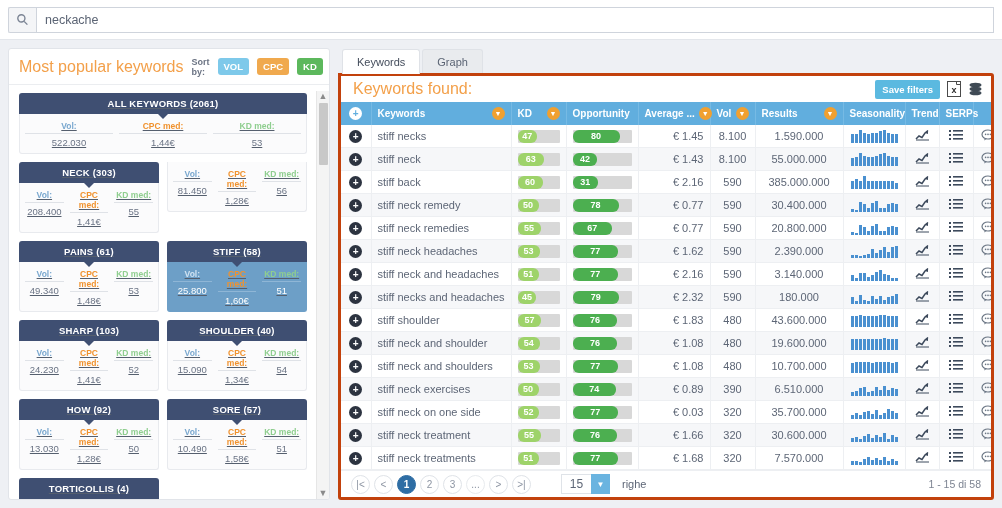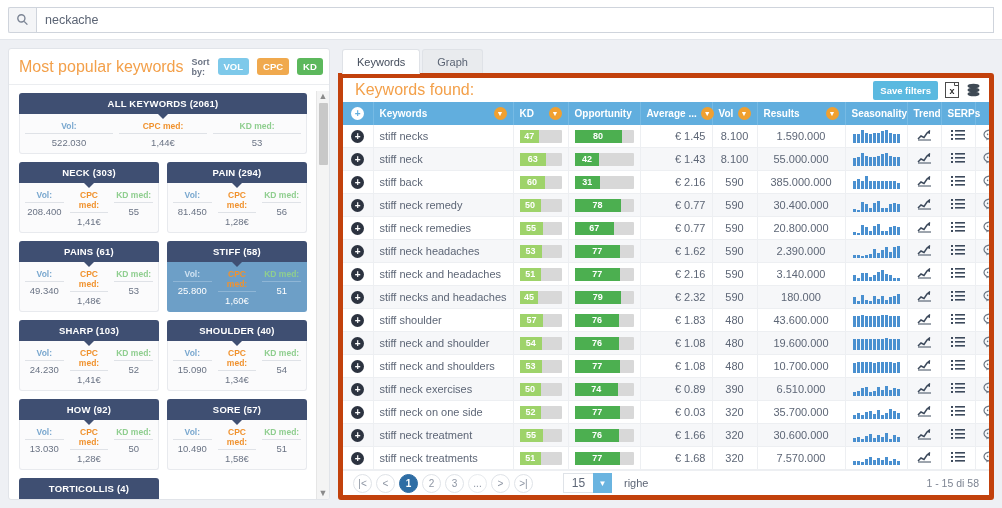--- a/index.html
+++ b/index.html
@@ -67,20 +67,21 @@
     padding: 3px 6px; border-radius: 3px; border: none;
     cursor: pointer; font-family: "Liberation Sans", sans-serif;
   }
   .sort-vol { background: #7ec9ea; }
   .sort-cpc { background: #f0a94e; }
   .sort-kd  { background: #5cb85c; }
 
   #cards-scroll {
     flex: 1; overflow: hidden; position: relative;
     padding: 8px 8px 0 10px;
+    text-decoration: underline;
   }
   #cards-grid { display: flex; flex-wrap: wrap; gap: 8px 8px; width: 288px; }
   .kw-card { width: 140px; }
   .kw-card.full { width: 288px; }
   .card-head {
     background: #3f4f72; color: #fff;
     text-align: center; font-size: 9.5px; font-weight: bold;
     padding: 5px 2px; border-radius: 3px 3px 0 0;
     letter-spacing: .2px; position: relative;
   }
@@ -125,21 +126,21 @@
   #tabs { display: flex; gap: 2px; height: 26px; align-items: flex-end; padding-left: 4px; }
   .tab {
     padding: 6px 14px 5px; font-size: 11px; color: #5b6474;
     border: 1px solid #dfe2e7; border-bottom: none;
     border-radius: 3px 3px 0 0; background: #e9ebee; cursor: pointer;
     line-height: 13px;
   }
   .tab.active { background: #fff; color: #444d5c; border-color: #dfe2e7; position: relative; z-index: 2; }
 
   #right-body {
-    flex: 1; background: #fff; border: 5px solid #c2410c; border-radius: 0 3px 3px 3px;
+    flex: 1; background: #fff; border: 3px solid #c2410c; border-radius: 0 3px 3px 3px;
     display: flex; flex-direction: column; overflow: hidden; margin-top: -1px;
   }
   #found-bar {
     height: 32px; display: flex; align-items: center;
     padding: 0 8px 0 12px; gap: 7px;
   }
   #found-title { color: #f3a04a; font-size: 16px; }
   #save-filters {
     margin-left: auto; background: #5bb9e0; color: #fff;
     border: none; border-radius: 2px; font-size: 9.5px; font-weight: bold;
@@ -179,21 +180,21 @@
     width: 13px; height: 13px; border-radius: 50%;
     background: #2c3340; color: #fff; font-size: 10px; font-weight: bold;
     display: inline-flex; align-items: center; justify-content: center;
     line-height: 1; cursor: pointer;
   }
   .bar-track {
     background: #d8d8d8; height: 13px; width: 100%; position: relative; border-radius: 1px;
   }
   .bar-fill {
     height: 13px; color: #fff; font-size: 9px; font-weight: bold;
-    display: flex; align-items: center; justify-content: center; border-radius: 0;
+    display: flex; align-items: center; justify-content: center; border-radius: 6px;
   }
   .kd-fill  { background: #9ed36a; }
   .opp-fill { background: #4caf50; }
   .spark { display: flex; align-items: flex-end; gap: 1px; height: 14px; justify-content: center; }
   .spark i { width: 3px; background: #4a90d0; display: block; }
   .gl-icon { cursor: pointer; display: inline-flex; }
 
   #pagination {
     height: 32px; display: flex; align-items: center; gap: 4px;
     padding: 0 10px; border-top: 1px solid #edeff2; background: #fff;
@@ -275,21 +276,20 @@
                 <span class="lbl cpc">CPC med:</span>
                 <span class="val">1,41€</span>
               </div>
               <div class="metric">
                 <span class="lbl kd">KD med:</span>
                 <span class="val">55</span>
               </div>
             </div>
           </div>
           <div class="kw-card">
-            <div class="card-head">PAIN (294)</div>
             <div class="card-body">
               <div class="metric">
                 <span class="lbl vol">Vol:</span>
                 <span class="val">81.450</span>
               </div>
               <div class="metric">
                 <span class="lbl cpc">CPC med:</span>
                 <span class="val">1,28€</span>
               </div>
               <div class="metric">

